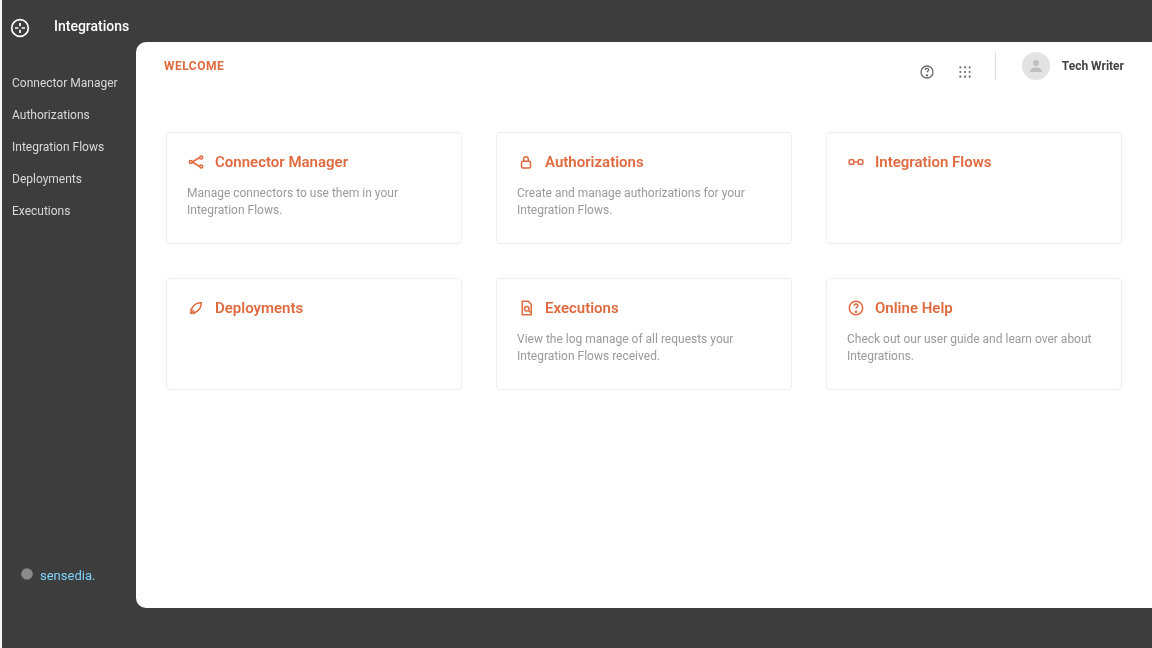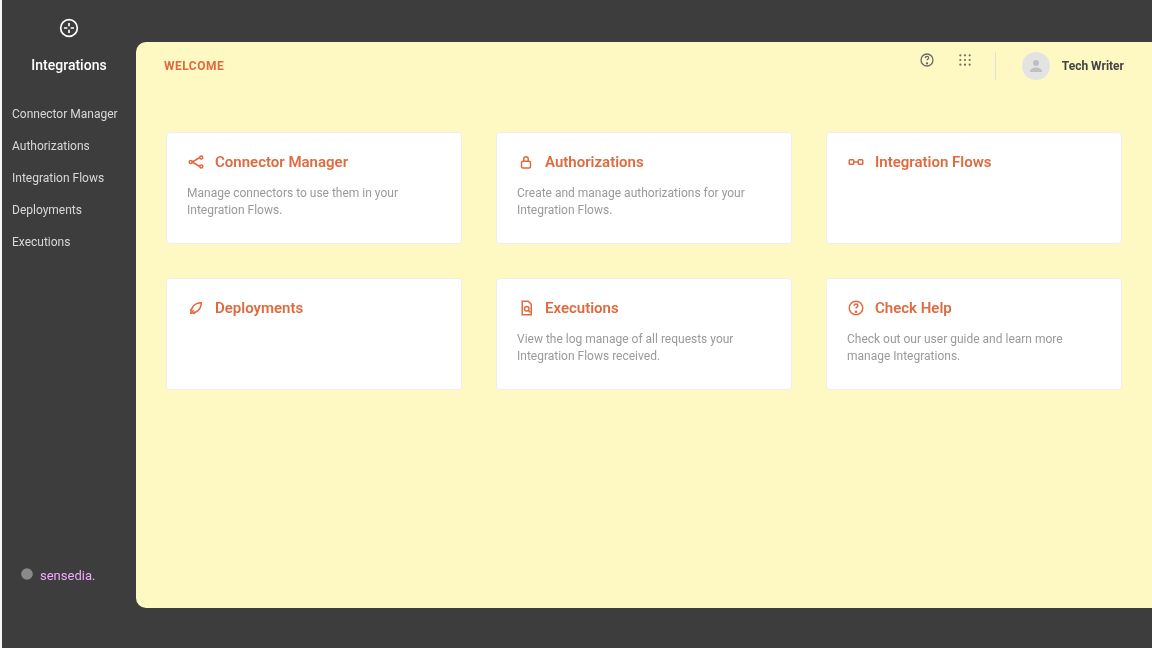--- a/index.html
+++ b/index.html
@@ -7,46 +7,46 @@
   .app { display: flex; width: 100%; height: 100%; }
   .sidebar {
     width: 136px;
     background: #3d3d3d;
     color: #e8e8e8;
     display: flex;
     flex-direction: column;
     padding-top: 8px;
     border-left: 2px solid #f7f7f7;
   }
-  .sidebar-logo { display: flex; align-items: center; gap: 15px; padding: 10px 8px 20px 8px; flex-direction: column; }
+  .sidebar-logo { display: flex; align-items: flex-start; gap: 24px; padding: 10px 8px 20px 8px; }
   .sidebar-logo svg { width: 20px; height: 20px; }
   .sidebar-logo-text { font-size: 14px; font-weight: 500; color: #fff; }
   .sidebar-nav { display: flex; flex-direction: column; gap: 2px; padding: 6px 0; }
   .sidebar-item { padding: 8px 10px; font-size: 12px; color: #d9d9d9; cursor: pointer; line-height: 14px; }
-  .sidebar-footer { margin-top: auto; padding: 0 0 64px 18px; color: #f0abfc; font-size: 13px; display: flex; align-items: center; gap: 6px; }
+  .sidebar-footer { margin-top: auto; padding: 0 0 64px 18px; color: #7dd3fc; font-size: 13px; display: flex; align-items: center; gap: 6px; }
   .sidebar-footer svg { width: 14px; height: 14px; }
 
   .main-wrap { flex: 1; padding: 42px 0 40px 0; display: flex; }
   .main {
     flex: 1;
-    background: #fef9c3;
+    background: #ffffff;
     border-radius: 10px 0 0 10px;
     display: flex;
     flex-direction: column;
     overflow: hidden;
   }
   .topbar {
     height: 48px;
     display: flex;
     align-items: center;
     padding: 0 28px;
   }
   .page-title { color: #e06a3f; font-size: 12px; font-weight: 700; letter-spacing: 0.5px; }
   .topbar-spacer { flex: 1; }
-  .topbar-actions { display: flex; align-items: flex-start; gap: 22px; }
+  .topbar-actions { display: flex; align-items: flex-end; gap: 22px; }
   .topbar-icon { width: 16px; height: 16px; color: #6b6b6b; cursor: pointer; display:flex; align-items:center; justify-content:center;}
   .topbar-divider { width: 1px; height: 28px; background: #e0e0e0; }
   .user-box { display: flex; align-items: center; gap: 12px; padding-left: 4px; }
   .avatar {
     width: 28px; height: 28px; border-radius: 50%;
     background: #e3e3e3; display: flex; align-items: center; justify-content: center;
   }
   .avatar svg { width: 18px; height: 18px; fill: #bfbfbf; }
   .username { font-size: 12px; font-weight: 700; color: #444; }
 
@@ -208,22 +208,22 @@
 
           <div class="card">
             <div class="card-head">
               <span class="card-icon">
                 <svg viewBox="0 0 24 24" fill="none" stroke="currentColor" stroke-width="2">
                     <circle cx="12" cy="12" r="9"></circle>
                     <path d="M9.5 9a2.5 2.5 0 0 1 5 0c0 1.5-2.5 2-2.5 3.5"></path>
                     <circle cx="12" cy="17" r="0.8" fill="currentColor"></circle>
                   </svg>
               </span>
-              <span class="card-title">Check Help</span>
-            </div>
-            <p class="card-desc">Check out our user guide and learn more manage Integrations.</p>
+              <span class="card-title">Online Help</span>
+            </div>
+            <p class="card-desc">Check out our user guide and learn over about Integrations.</p>
           </div>
 
         </div>
       </div>
     </main>
   </div>
 </div>
 
 </body></html>

